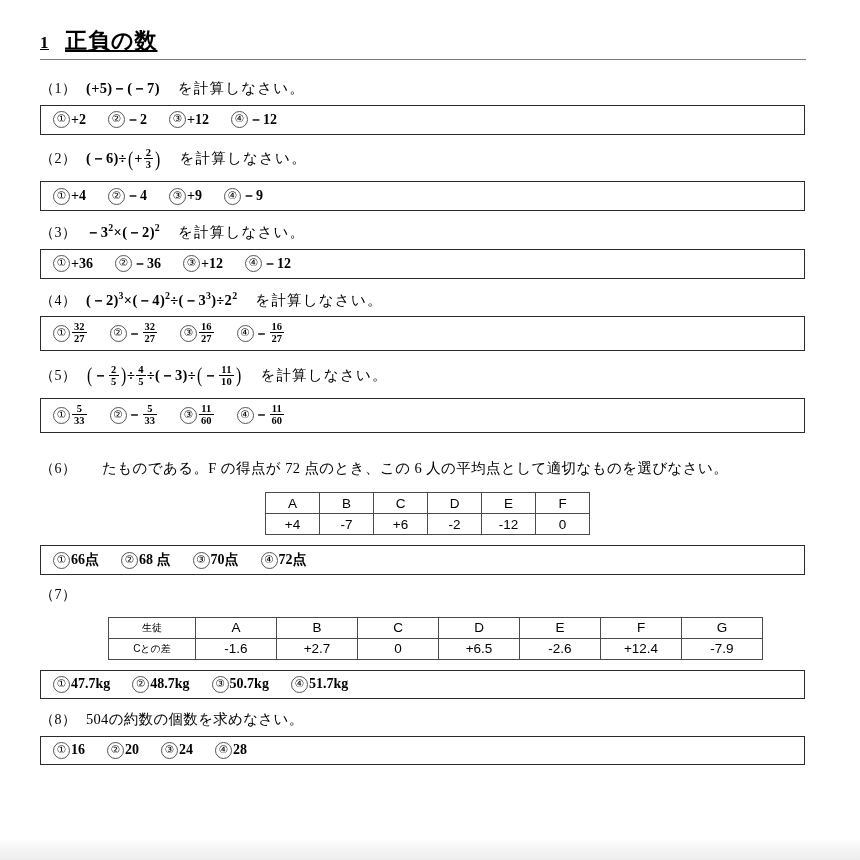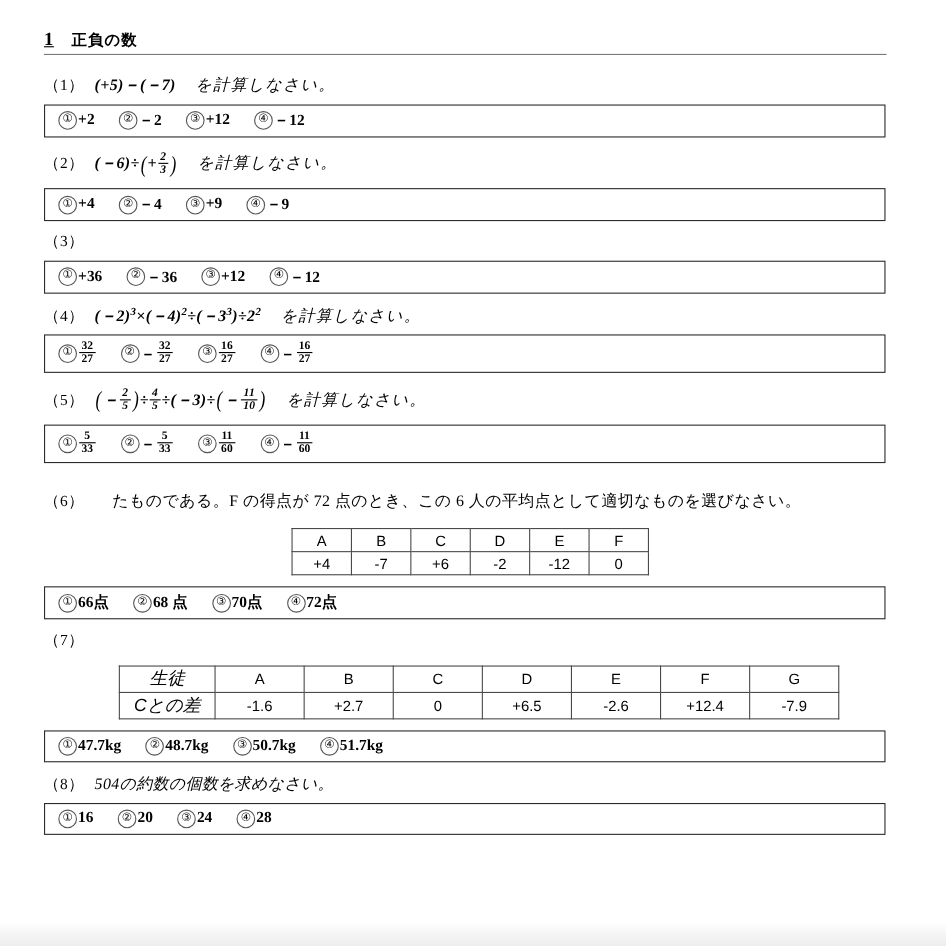--- a/index.html
+++ b/index.html
@@ -41,22 +41,23 @@
     margin-bottom: 12px;
   }
   .title-num {
     font-weight: bold;
     font-size: 17px;
     text-decoration: underline;
     letter-spacing: 0.5px;
   }
   .title-text {
     font-weight: bold;
-    font-size: 14px;
+    font-size: 22px;
     margin-left: 16px;
+    text-decoration: underline;
     letter-spacing: 1px;
   }
 
   
   .qblock { margin-bottom: 2px; }
   .qline {
     display: flex;
     align-items: baseline;
     font-size: 14.5px;
     line-height: 1.55;
@@ -64,21 +65,20 @@
   }
   .qnum {
     flex: 0 0 auto;
     width: 46px;
     letter-spacing: 0.5px;
     font-size: 14px;
   }
   .qbody {
     flex: 1 1 auto;
     letter-spacing: 0.3px;
-    font-style: italic;
   }
   .qbody-wrap {
     flex: 1 1 auto;
     letter-spacing: 0.4px;
     line-height: 1.75;
     text-align: justify;
   }
   .qbody-wrap .l2 { display: block; padding-left: 16px; margin-top: 14px; }
   .expr {
     font-weight: bold;
@@ -157,21 +157,21 @@
   .dtable td {
     border: 1px solid #4a4a4a;
     text-align: center;
     padding: 1px 4px;
     height: 18px;
   }
   .t6 { margin-left: 225px; }
   .t6 td { width: 45px; }
   .t7 { margin-left: 68px; }
   .t7 td { width: 72px; }
-  .t7 td.hcell { width: 78px; font-size: 16px; font-style: italic; }
+  .t7 td.hcell { width: 78px; font-size: 10px; }
 </style>
 </head>
 <body>
 
 <div class="page">
   <div class="content">
 
     <div class="title-row">
       <span class="title-num">1</span>
       <span class="title-text">正負の数</span>
@@ -232,20 +232,24 @@
         <span class="choice">
             <span class="cnum">④</span>
             <span>－9</span>
           </span>
       </div>
     </div>
 
     <div class="qblock">
       <div class="qline">
         <span class="qnum">（3）</span>
+        <span class="qbody">
+          <span class="expr">－3<sup>2</sup>×(－2)<sup>2</sup></span>
+          <span class="instr">を計算しなさい。</span>
+        </span>
       </div>
       <div class="choice-box">
         <span class="choice">
             <span class="cnum">①</span>
             <span>+36</span>
           </span>
         <span class="choice">
             <span class="cnum">②</span>
             <span>－36</span>
           </span>

